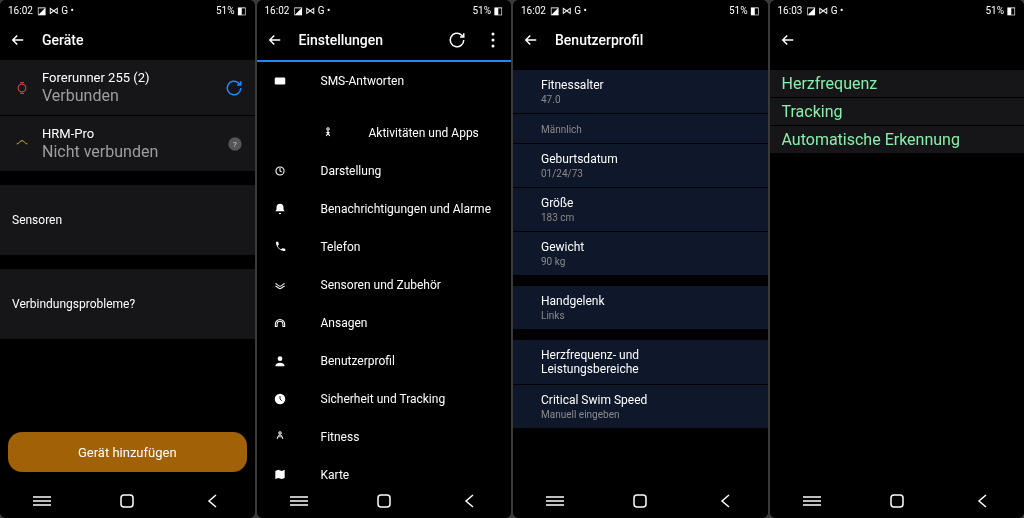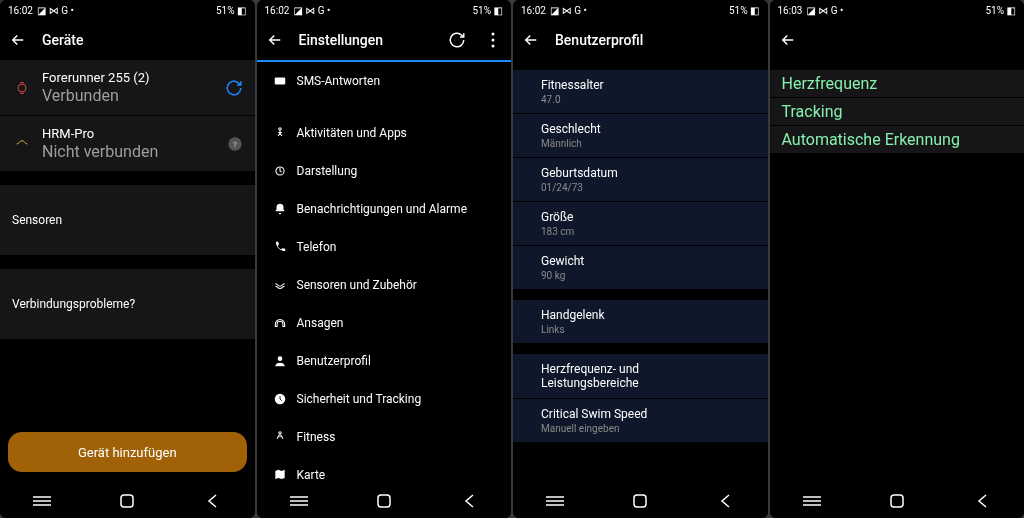--- a/index.html
+++ b/index.html
@@ -97,21 +97,21 @@
     font-size: 13px;
     height: 40px;
     display: flex;
     align-items: center;
     justify-content: center;
     border-radius: 14px;
   }
   .settings-row {
     display: flex;
     align-items: center;
-    gap: 8px;
+    gap: 32px;
     padding: 10px 14px;
     color: #fff;
     font-size: 12px;
   }
   .settings-row .icon-slot {
     width: 18px; height: 18px;
     display: flex; align-items: center; justify-content: center;
     flex-shrink: 0;
     color: #fff;
   }
@@ -262,21 +262,21 @@
   <div class="divider-blue"></div>
   <div class="content" id="s2-list">
       <div class="settings-row">
         <div class="icon-slot">
           <svg width="14" height="14" viewBox="0 0 24 24" fill="#fff">
             <rect x="3" y="6" width="18" height="12" rx="2"></rect>
           </svg>
         </div>
         <span>SMS-Antworten</span>
       </div>
-      <div class="settings-row" style="margin-top: 14px;">
+      <div class="settings-row" style="margin-top: 14px; margin-left: 48px;">
         <div class="icon-slot">
           <svg width="14" height="14" viewBox="0 0 24 24" fill="none" stroke="#fff" stroke-width="1.8">
             <circle cx="12" cy="5" r="2"></circle>
             <path d="M12 7v5l-3 5m3-5l3 5M9 11h6"></path>
           </svg>
         </div>
         <span>Aktivitäten und Apps</span>
       </div>
       <div class="settings-row">
         <div class="icon-slot">
@@ -394,21 +394,20 @@
     </div>
     <div class="title">Benutzerprofil</div>
   </div>
   <div class="content" id="s3-list">
       <div class="profile-gap"></div>
       <div class="profile-row">
         <div class="label">Fitnessalter</div>
         <div class="value">47.0</div>
       </div>
       <div class="profile-row">
-        <div class="label">Geschlecht</div>
         <div class="value">Männlich</div>
       </div>
       <div class="profile-row">
         <div class="label">Geburtsdatum</div>
         <div class="value">01/24/73</div>
       </div>
       <div class="profile-row">
         <div class="label">Größe</div>
         <div class="value">183 cm</div>
       </div>

